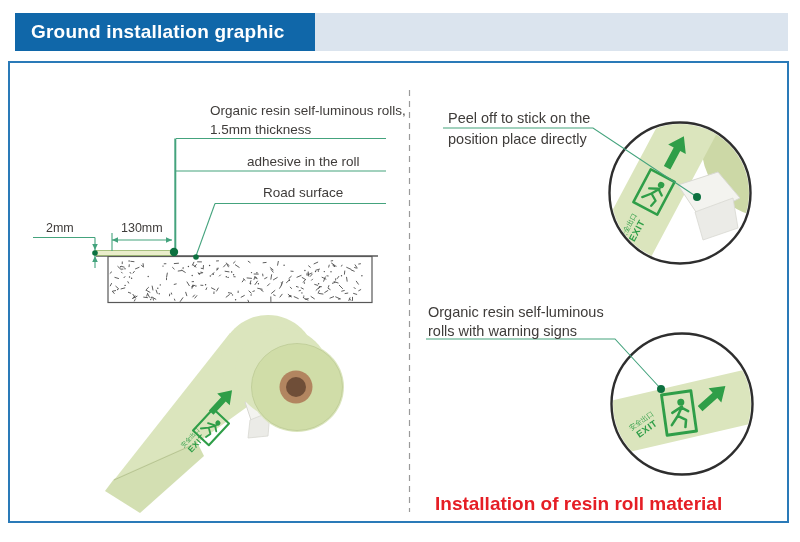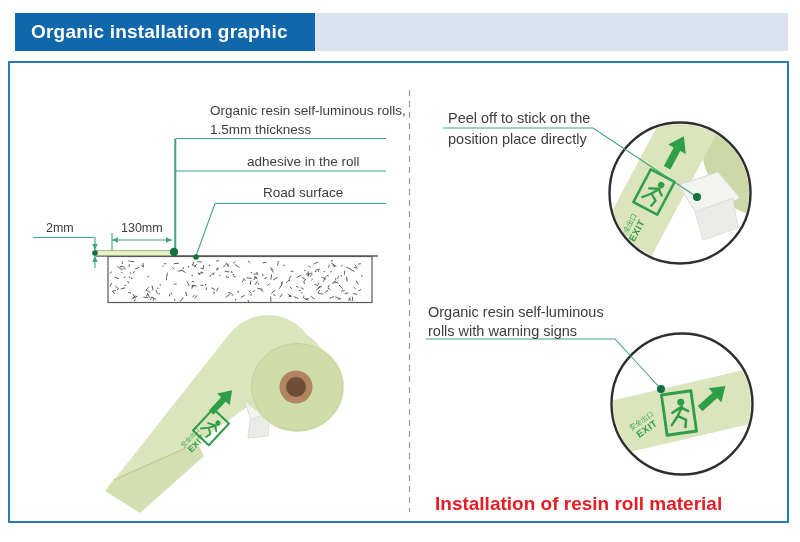--- a/index.html
+++ b/index.html
@@ -38,21 +38,21 @@
   .circle-ring{fill:none;stroke:#2e2e2e;stroke-width:2.4;}
   .backing{fill:#f3f3ef;stroke:#d8d8d2;stroke-width:1;}
   .backing2{fill:#ebebe7;stroke:#d8d8d2;stroke-width:.8;}
 </style>
 </head>
 <body>
 
 <div class="page">
 
   <div class="header-title-box">
-    <span>Organic installation graphic</span>
+    <span>Ground installation graphic</span>
   </div>
   <div class="header-bar"></div>
 
   <div class="panel"></div>
 
   <svg class="canvas" width="800" height="542" viewBox="0 0 800 542">
     <defs>
       <g id="exit-man">
         <rect x="-13.5" y="-18.5" width="27" height="37" fill="none" class="sign-stroke" stroke-width="2.6"></rect>
         <circle cx="3" cy="-9.5" r="3.2" class="sign-fill"></circle>

